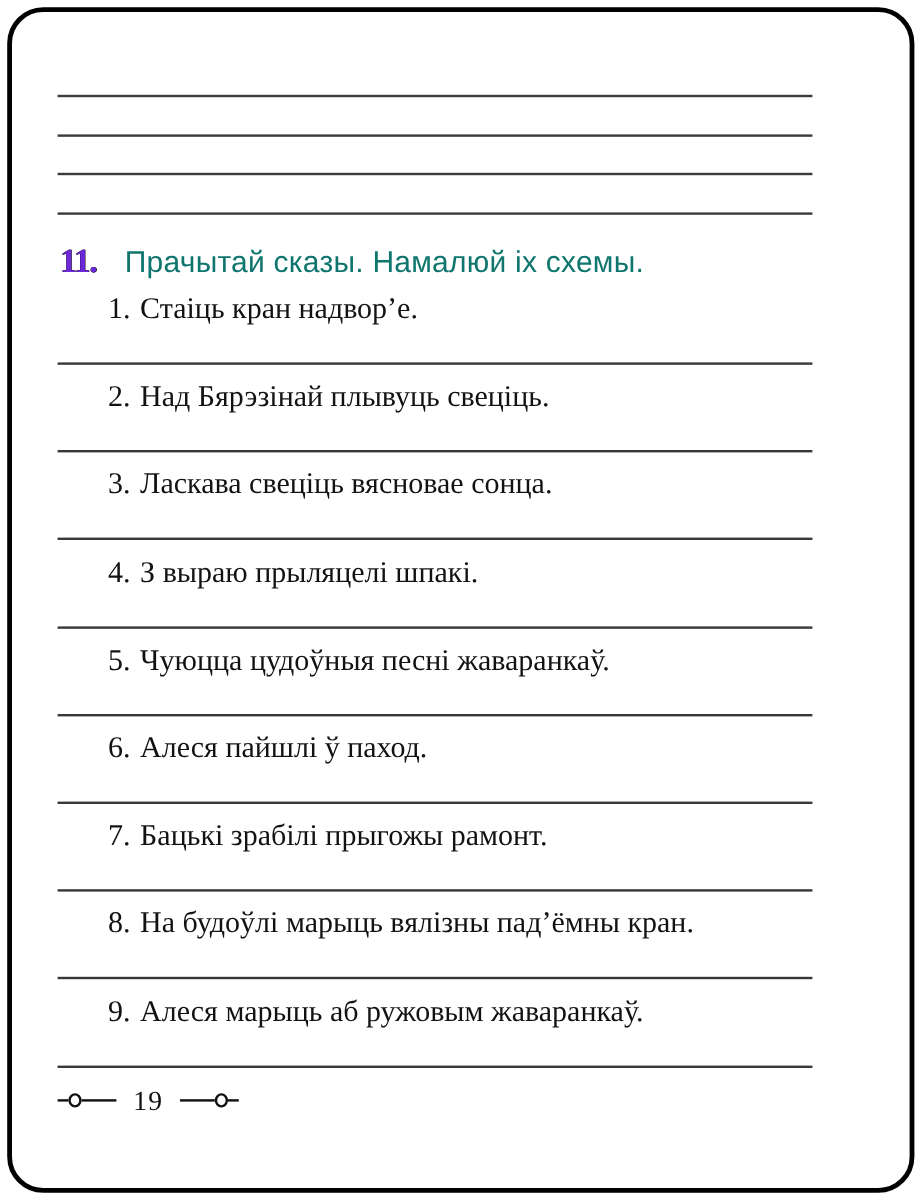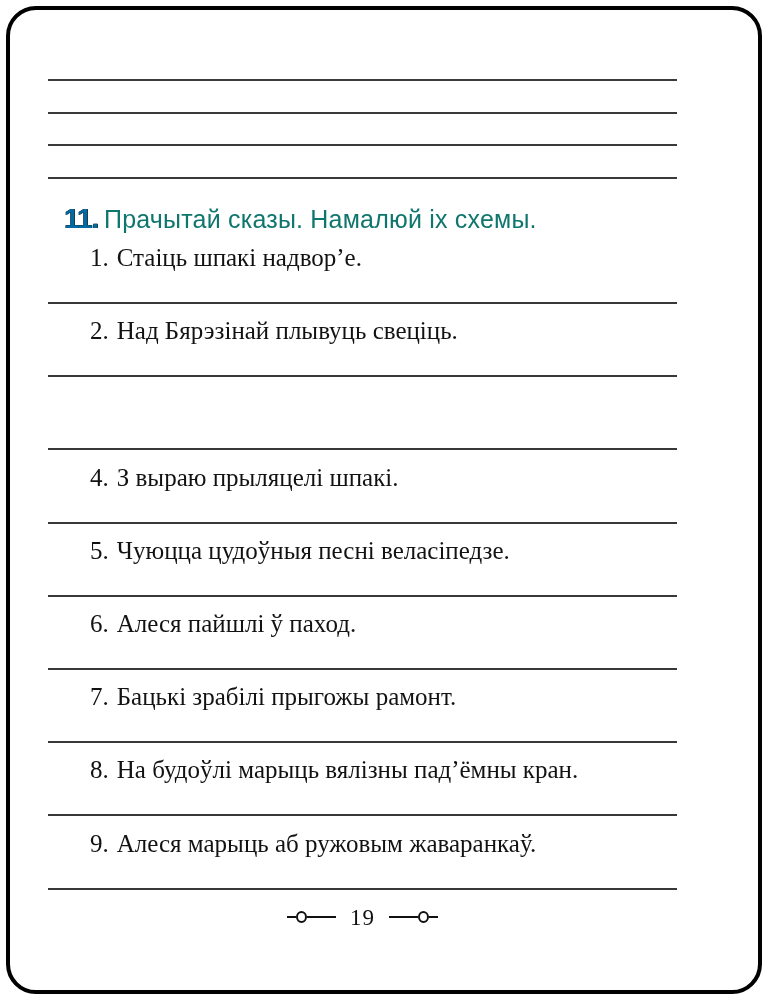--- a/index.html
+++ b/index.html
@@ -14,46 +14,45 @@
     pointer-events:none;
   }
   
   .ruled-line{
     position:absolute;left:48px;width:629px;height:2px;background:#3a3a3a;
     top:calc(79px + var(--i) * 32.5px);
   }
   
   .ex-num{
     position:absolute;left:50px;top:203px;
-    font-family:Liberation Sans, sans-serif;font-weight:700;font-size:28px;
-    letter-spacing:-1px;color:#0369a1;
+    font-family:Liberation Serif, serif;font-weight:700;font-size:28px;
+    letter-spacing:-1px;color:#6d28d9;
     text-shadow:0.5px 0 0 #000, -0.3px 0 0 #000;
     white-space:nowrap;
-    margin-left:14px;
   }
   .ex-instruction{
     position:absolute;left:104px;top:205px;
     font-family:"Liberation Sans", sans-serif;font-size:25px;color:#0f766e;
     letter-spacing:0.2px;white-space:nowrap;
   }
   
   .sentence{
     position:absolute;left:90px;width:600px;
     top:calc(243px + var(--i) * 73.2px);
     font-size:25px;line-height:30px;white-space:nowrap;color:#121212;
   }
   .sentence .snum{margin-right:8px;}
   .answer-line{
     position:absolute;left:48px;width:629px;height:2px;background:#383838;
     top:calc(302px + var(--i) * 73.2px);
   }
   
   .footer{
     position:absolute;left:48px;top:903px;width:629px;height:28px;
-    display:flex;justify-content:center;align-items:center;gap:14px;
+    display:flex;align-items:center;gap:14px;
   }
   .ornament{display:flex;align-items:center;}
   .dash{height:2px;background:#111;}
   .dash.short{width:9px;}
   .dash.long{width:29px;}
   .circle{
     width:7px;height:8px;border:2.5px solid #111;border-radius:50%;
     background:#fff;
   }
   .page-number{
@@ -69,38 +68,41 @@
 
   <div class="ruled-line" style="--i:0"></div>
   <div class="ruled-line" style="--i:1"></div>
   <div class="ruled-line" style="--i:2"></div>
   <div class="ruled-line" style="--i:3"></div>
 
   <div class="ex-num">11.</div>
   <div class="ex-instruction">Прачытай сказы. Намалюй іх схемы.</div>
 
   <div class="sentence" style="--i:0">
-    <span class="snum">1.</span><span class="stext">Стаіць шпакі надвор’е.</span>
+    <span class="snum">1.</span><span class="stext">Стаіць кран надвор’е.</span>
   </div>
   <div class="answer-line" style="--i:0"></div>
 
   <div class="sentence" style="--i:1">
     <span class="snum">2.</span><span class="stext">Над Бярэзінай плывуць свеціць.</span>
   </div>
   <div class="answer-line" style="--i:1"></div>
 
+  <div class="sentence" style="--i:2">
+    <span class="snum">3.</span><span class="stext">Ласкава свеціць вясновае сонца.</span>
+  </div>
   <div class="answer-line" style="--i:2"></div>
 
   <div class="sentence" style="--i:3">
     <span class="snum">4.</span><span class="stext">З выраю прыляцелі шпакі.</span>
   </div>
   <div class="answer-line" style="--i:3"></div>
 
   <div class="sentence" style="--i:4">
-    <span class="snum">5.</span><span class="stext">Чуюцца цудоўныя песні веласіпедзе.</span>
+    <span class="snum">5.</span><span class="stext">Чуюцца цудоўныя песні жаваранкаў.</span>
   </div>
   <div class="answer-line" style="--i:4"></div>
 
   <div class="sentence" style="--i:5">
     <span class="snum">6.</span><span class="stext">Алеся пайшлі ў паход.</span>
   </div>
   <div class="answer-line" style="--i:5"></div>
 
   <div class="sentence" style="--i:6">
     <span class="snum">7.</span><span class="stext">Бацькі зрабілі прыгожы рамонт.</span>

